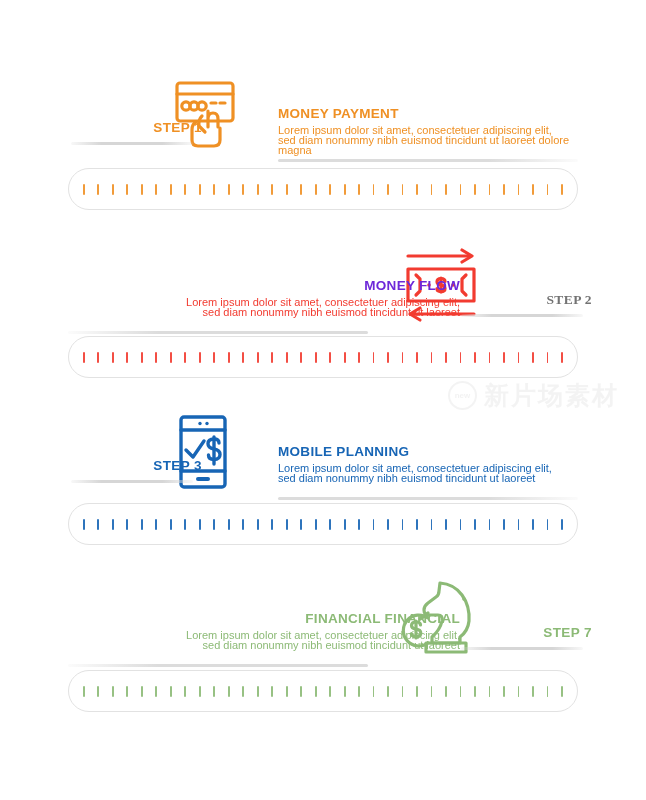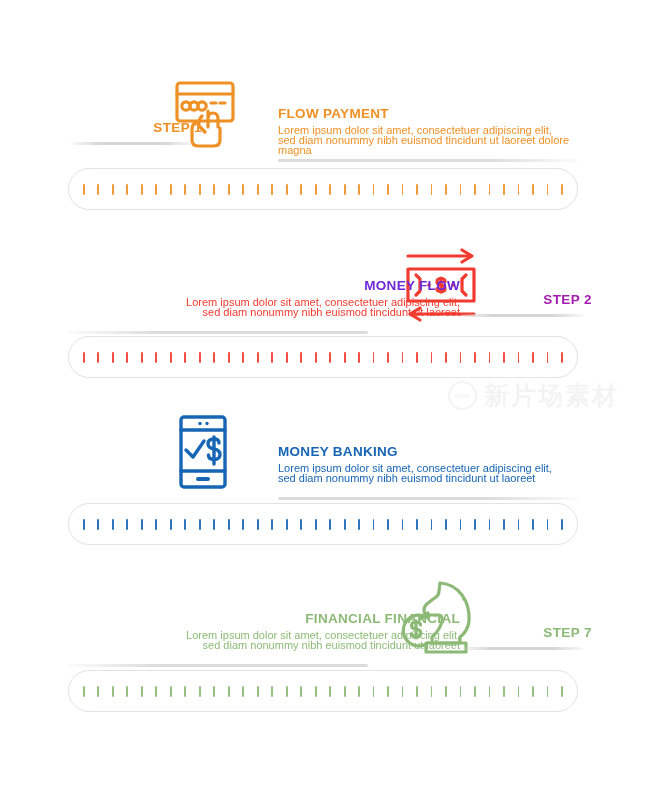--- a/index.html
+++ b/index.html
@@ -200,21 +200,21 @@
           <circle cx="40" cy="36" r="4.2"></circle>
           <line x1="49" y1="33" x2="54" y2="33"></line>
           <line x1="58" y1="33" x2="63" y2="33"></line>
           <path d="M46 41 L46 57 M46 49 Q46 43 51 43 Q56 43 56 49 L56 57"></path>
           <path d="M34 52 Q30 54 30 60 L30 70 Q30 76 36 76 L52 76 Q58 76 58 70 L58 58"></path>
           <path d="M40 46 Q36 50 37 56 L43 62"></path>
         </svg>
       </div>
 
       <div class="step-text align-left">
-        <div class="step-title" style="color: rgb(239, 144, 36);">FLOW PAYMENT</div>
+        <div class="step-title" style="color: rgb(239, 144, 36);">MONEY PAYMENT</div>
         <div class="step-desc" style="color: rgb(239, 144, 36);">Lorem ipsum dolor sit amet, consectetuer adipiscing elit, sed diam nonummy nibh euismod tincidunt ut laoreet dolore magna</div>
       </div>
 
       <div class="step-label left">
         <span class="step-label-text" style="color: rgb(239, 144, 36);">STEP 1</span>
         <span class="step-underline"></span>
       </div>
 
       <div class="divider d-right"></div>
     </div>
@@ -277,21 +277,21 @@
           <path d="M22 66 L12 72 L22 78"></path>
         </svg>
       </div>
 
       <div class="step-text align-right">
         <div class="step-title" style="color: #6d28d9;">MONEY FLOW</div>
         <div class="step-desc" style="color: rgb(242, 59, 48);">Lorem ipsum dolor sit amet, consectetuer adipiscing elit, sed diam nonummy nibh euismod tincidunt ut laoreet</div>
       </div>
 
       <div class="step-label right">
-        <span class="step-label-text" style="color: #a21caf;">STEP 2</span>
+        <span class="step-label-text" style="color: #737373; font-family: Liberation Serif, serif;">STEP 2</span>
         <span class="step-underline"></span>
       </div>
 
       <div class="divider d-left"></div>
     </div>
   </div>
 
   <div class="bar bar-2">
     <div class="ticks">
         <span class="tick" style="background: rgb(242, 59, 48);"></span>
@@ -342,24 +342,28 @@
           <circle cx="38" cy="15.5" r="1.7" fill="#1765b5" stroke="none"></circle>
           <circle cx="45" cy="15.5" r="1.7" fill="#1765b5" stroke="none"></circle>
           <line x1="36" y1="71" x2="46" y2="71" stroke-width="4"></line>
           <path d="M24 42 L31 49 L42 33"></path>
           <path d="M52 29 L52 56"></path>
           <path d="M57 35 Q57 31 52 31 Q46 31 46 35.8 Q46 40 52 41 Q58 42 58 46.6 Q58 51.5 52 51.5 Q46.5 51.5 46.5 47"></path>
         </svg>
       </div>
 
       <div class="step-text align-left">
-        <div class="step-title" style="color: rgb(23, 101, 181);">MONEY BANKING</div>
+        <div class="step-title" style="color: rgb(23, 101, 181);">MOBILE PLANNING</div>
         <div class="step-desc" style="color: rgb(23, 101, 181);">Lorem ipsum dolor sit amet, consectetuer adipiscing elit, sed diam nonummy nibh euismod tincidunt ut laoreet</div>
       </div>
 
+      <div class="step-label left">
+        <span class="step-label-text" style="color: rgb(23, 101, 181);">STEP 3</span>
+        <span class="step-underline"></span>
+      </div>
 
       <div class="divider d-right"></div>
     </div>
   </div>
 
   <div class="bar bar-3">
     <div class="ticks">
         <span class="tick" style="background: rgb(23, 101, 181);"></span>
         <span class="tick" style="background: rgb(23, 101, 181);"></span>
         <span class="tick" style="background: rgb(23, 101, 181);"></span>

